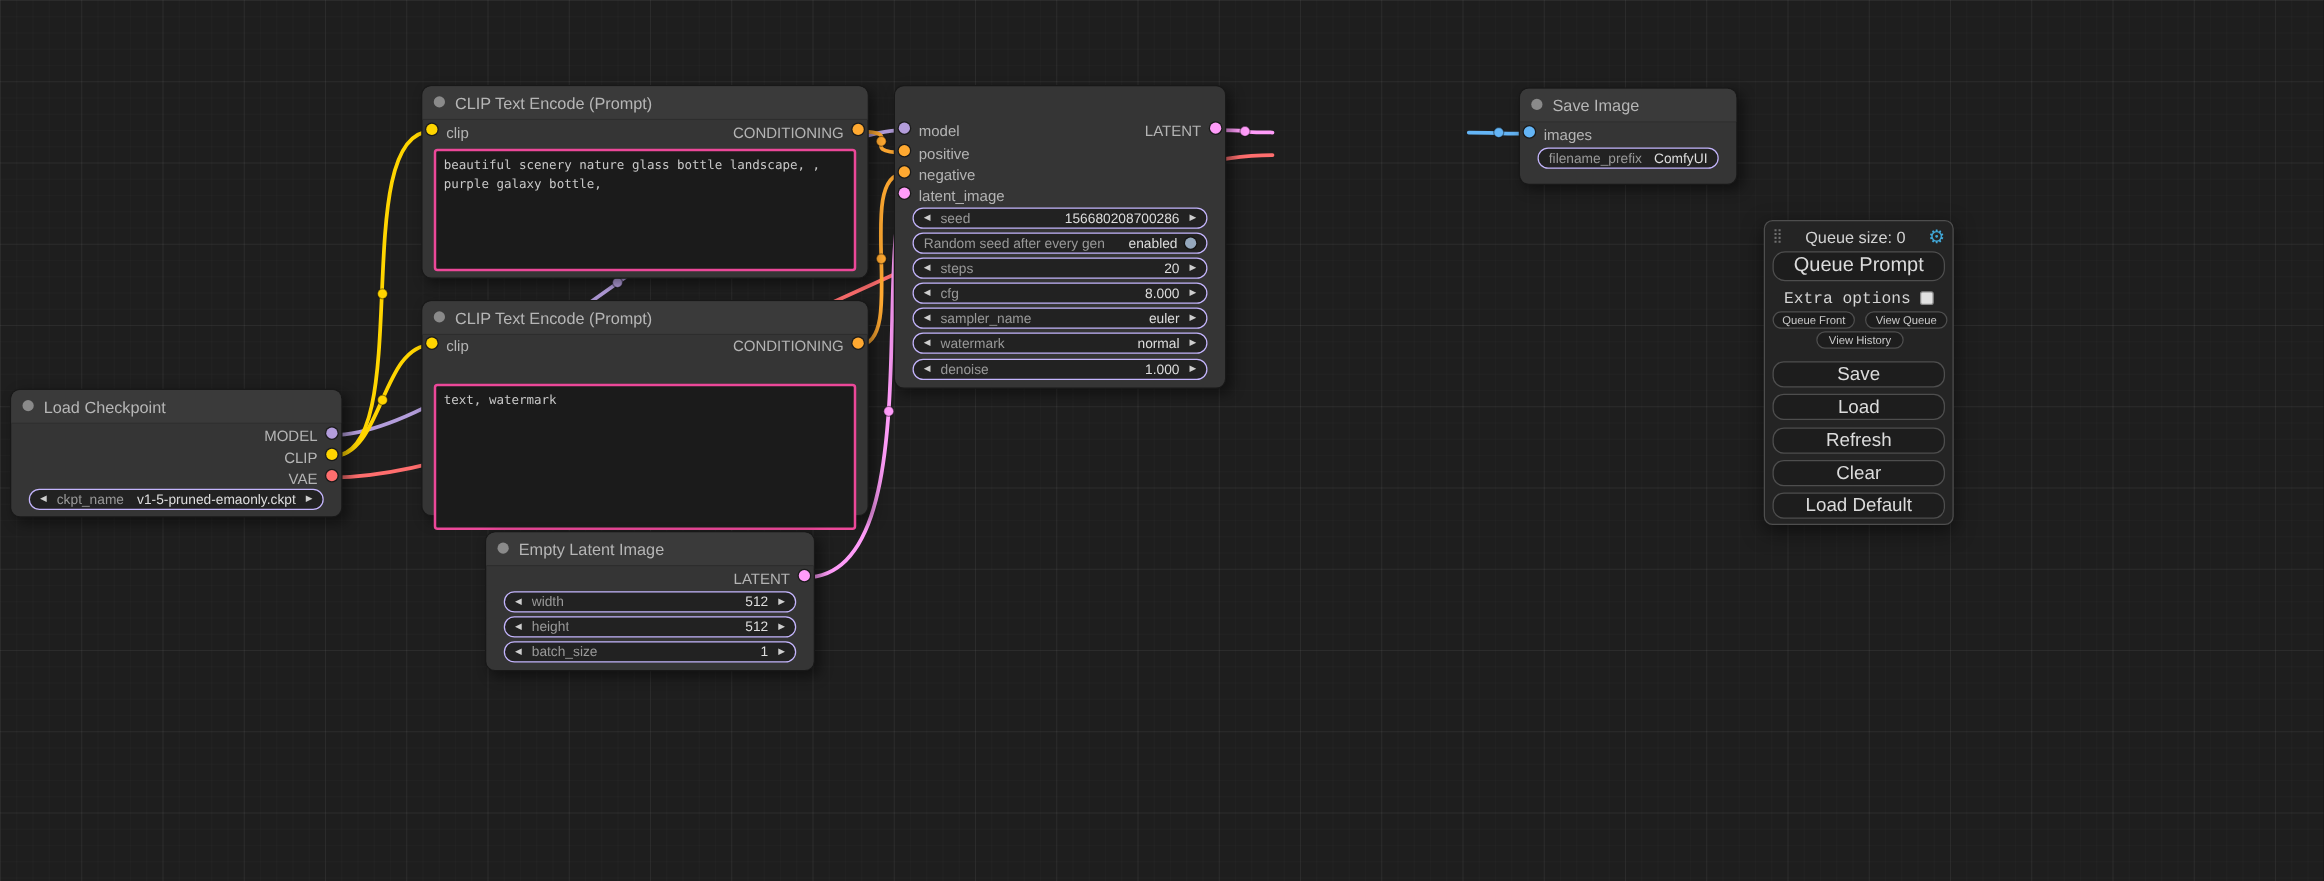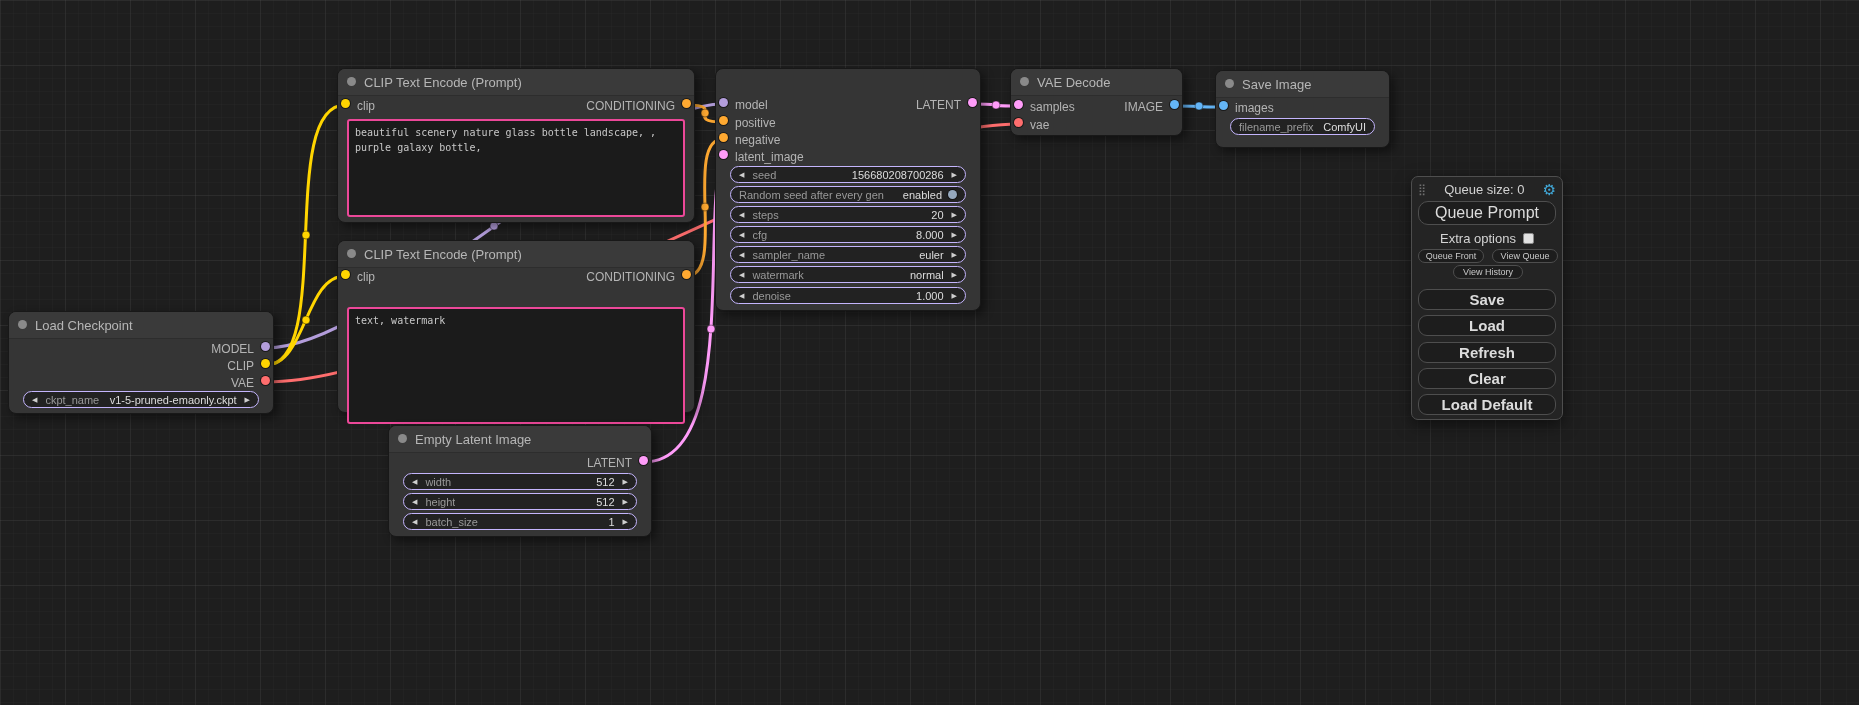--- a/index.html
+++ b/index.html
@@ -64,24 +64,24 @@
     box-shadow:0 5px 16px rgba(0,0,0,0.5); box-sizing:border-box;
   }
   .menu-header { position:absolute; left:6px; right:6px; top:4px; height:16px; display:flex; align-items:center; }
   .drag-handle { color:#6f6f6f; font-size:11px; line-height:1; }
   .queue-size { flex:1; text-align:center; color:#d2d2d2; font-size:13px; }
   .gear { font-size:15px; line-height:1; }
   .btn {
     position:absolute; box-sizing:border-box; background:#1d1d1d; border:1px solid #4e4e4e;
     color:#dcdcdc; display:flex; align-items:center; justify-content:center;
   }
-  .btn.big   { left:6px; right:6px; height:21px; border-radius:9px; font-size:15px;font-weight:bold; }
+  .btn.big   { left:6px; right:6px; height:21px; border-radius:9px; font-size:15px; }
   .btn.queue { left:6px; right:6px; top:24px; height:24px; border-radius:10px; font-size:16px; }
   .btn.small { height:14px; border-radius:8px; font-size:9px; color:#c9c9c9; }
-  .extra-row { position:absolute; left:0; right:0; top:54px; height:14px; display:flex; align-items:center; justify-content:center; gap:7px; color:#d4d4d4; font-size:13px; }
+  .extra-row { position:absolute; left:0; right:0; top:54px; height:14px; display:flex; align-items:center; justify-content:center; gap:7px; color:#d4d4d4; font-size:13px;font-family:Liberation Mono, monospace; }
   .checkbox { width:11px; height:11px; background:#e2e2e2; border:1px solid #8a8a8a; border-radius:2px; box-sizing:border-box; }
 </style>
 </head>
 <body>
 
 <div class="canvas">
 
   <svg class="links" width="1859" height="705">
     <path d="M266,348 C381,348 608,104 723,104" stroke="#B39DDB"></path>
     <path d="M266,365 C334,365 277,105 345,105" stroke="#FFD500"></path>
@@ -245,38 +245,20 @@
       <span class="warrow r">▶</span>
     </div>
     <div class="widget" style="top:218px">
       <span class="warrow l">◀</span>
       <span class="wlabel">denoise</span>
       <span class="wvalue">1.000</span>
       <span class="warrow r">▶</span>
     </div>
   </div>
 
-  <div class="node" style="left:1010px;top:68px;width:173px;height:68px">
-    <div class="node-title">
-      <span class="title-dot"></span>
-      <span>VAE Decode</span>
-    </div>
-    <div class="slot in" style="top:31px">
-      <span class="port" style="background: rgb(255, 156, 249);"></span>
-      <span>samples</span>
-    </div>
-    <div class="slot in" style="top:49px">
-      <span class="port" style="background: rgb(255, 110, 110);"></span>
-      <span>vae</span>
-    </div>
-    <div class="slot out" style="top:31px">
-      <span>IMAGE</span>
-      <span class="port" style="background: rgb(100, 181, 246);"></span>
-    </div>
-  </div>
 
   <div class="node" style="left:1215px;top:70px;width:175px;height:78px">
     <div class="node-title">
       <span class="title-dot"></span>
       <span>Save Image</span>
     </div>
     <div class="slot in" style="top:30px">
       <span class="port" style="background: rgb(100, 181, 246);"></span>
       <span>images</span>
     </div>

